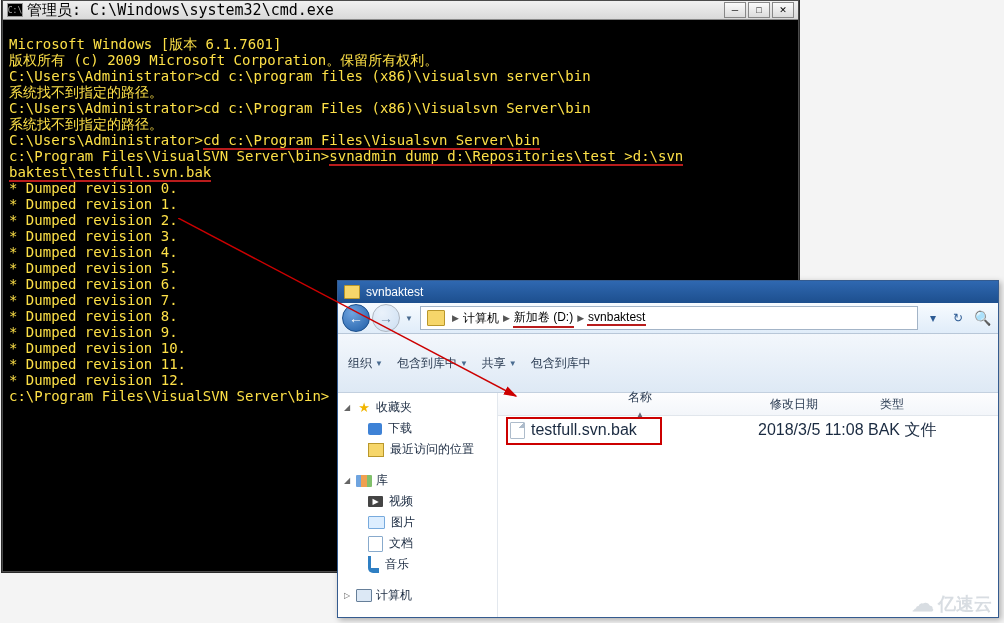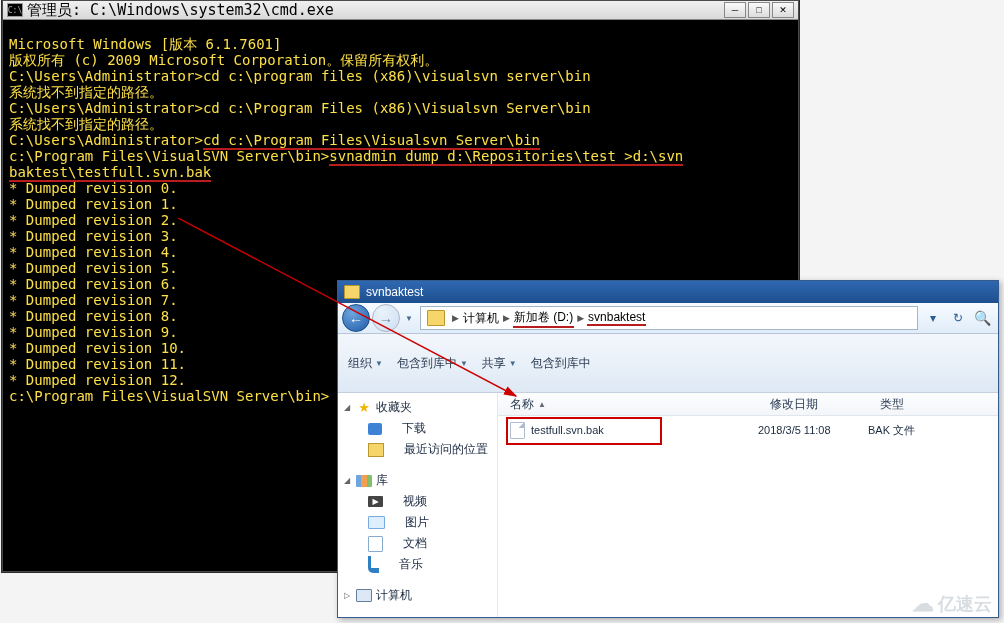--- a/index.html
+++ b/index.html
@@ -203,21 +203,21 @@
     gap: 4px;
     font-size: 12px;
     padding: 2px 2px;
     color: #1a2a40;
   }
   .side-head .tri { font-size:8px;color:#666;width:10px;display:inline-block;text-align:center;}
   .side-head .ico { width:16px;height:14px;display:inline-flex;align-items:center;justify-content:center;}
   .side-item {
     display: flex;
     align-items: center;
-    gap: 20px;
+    gap: 6px;
     font-size: 12px;
     padding: 2px 2px 2px 28px;
     color: #1a2a40;
   }
   .ico-star { color:#f1b500;font-size:13px;}
   .ico-dl { width:14px;height:12px;background:#3e82d6;border-radius:2px;}
   .ico-desk { width:14px;height:12px;background:#4a8ed9;border:1px solid #2d5b94;}
   .ico-recent { width:14px;height:12px;background:#f6d66a;border:1px solid #b9972b;}
   .ico-lib { width:16px;height:12px;background:linear-gradient(90deg,#6fa4df 33%,#f0a050 33%,#f0a050 66%,#81c06b 66%);border-radius:1px;}
   .ico-vid { width:15px;height:11px;background:#444;display:inline-flex;align-items:center;justify-content:center;color:#fff;font-size:8px;border-radius:1px;}
@@ -234,29 +234,29 @@
   }
   .list-header {
     height: 22px;
     border-bottom: 1px solid #e1e6ec;
     display: flex;
     align-items: center;
     font-size: 12px;
     color: #2a3b52;
     background: linear-gradient(#fdfdfe,#f3f6fa);
   }
-  .col-name { width: 260px; padding-left: 12px; display:flex;align-items:center;gap:4px;}
+  .col-name { width: 260px; padding-left: 12px; display:flex;align-items:center;gap:4px;flex-direction:column;}
   .col-date { width: 110px; }
   .col-type { flex: 1; }
   .sort-arrow { font-size:8px;color:#667;}
   .file-row {
     height: 20px;
     display: flex;
     align-items: center;
-    font-size: 11px;
+    font-size: 16px;
     color: #1a2a40;
     padding-top: 4px;
   }
   .file-row .fname {
     width: 248px;
     padding-left: 12px;
     display: flex;
     align-items: center;
     gap: 6px;
   }

